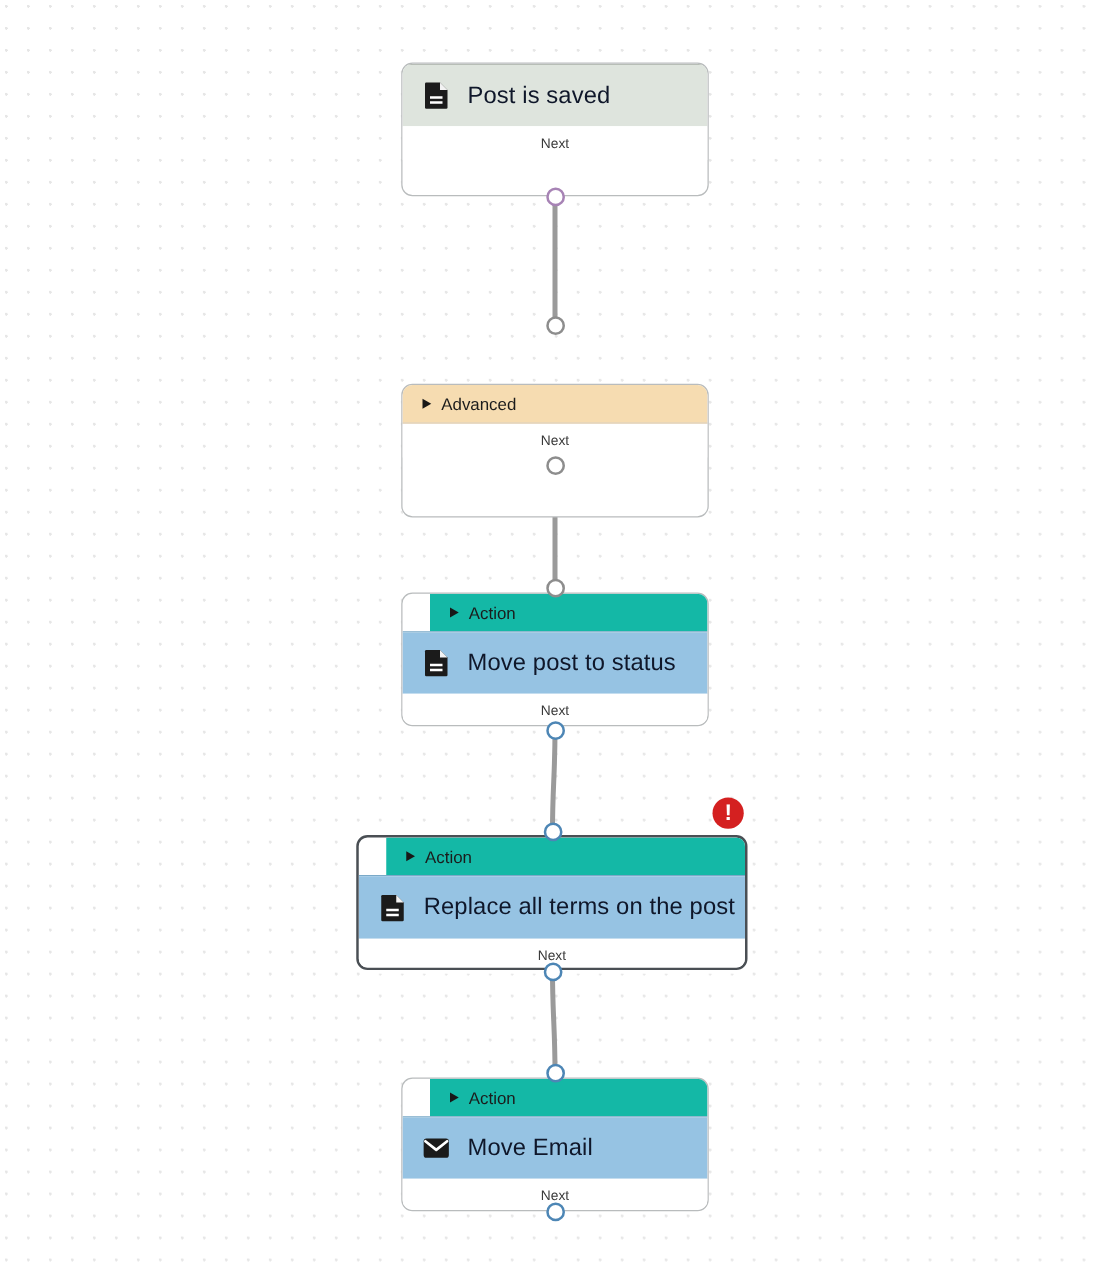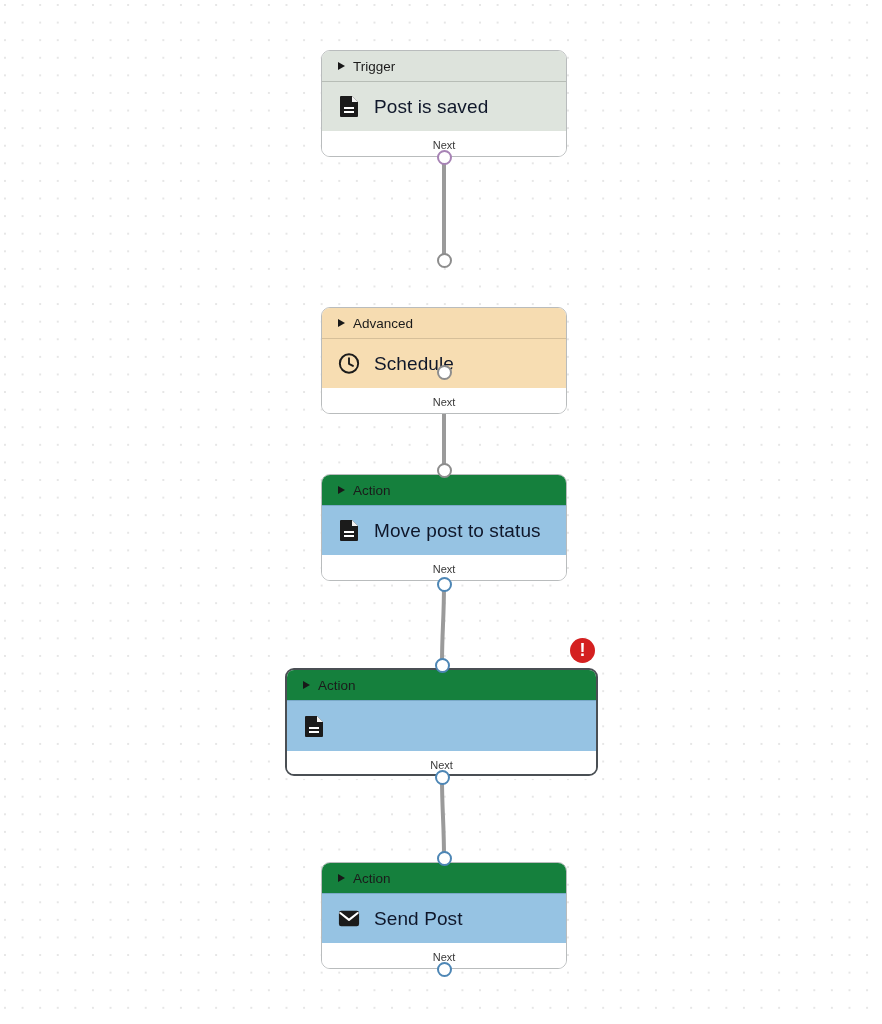--- a/index.html
+++ b/index.html
@@ -114,21 +114,21 @@
 
   
   .theme-trigger .node-header { background: #dde3dc; }
   .theme-trigger .node-body   { background: #dee4dd; }
   .theme-trigger .node-divider{ background: #b7bdb6; }
 
   .theme-advanced .node-header { background: #f6dcb1; }
   .theme-advanced .node-body   { background: #f7ddb2; }
   .theme-advanced .node-divider{ background: #d6bf99; }
 
-  .theme-action .node-header { background: #15803d; }
+  .theme-action .node-header { background: #14b8a6; margin-left: 22px; }
   .theme-action .node-body   { background: #96c3e3; text-align: center; }
   .theme-action .node-divider{ background: #7aa9c8; }
 
   
   .port {
     position: absolute;
     width: 15px;
     height: 15px;
     box-sizing: border-box;
     border-radius: 50%;
@@ -168,24 +168,20 @@
 
   <svg id="edges" viewBox="0 0 882 1024" width="882" height="1024">
       <path d="M 444 157 L 444 260" fill="none" stroke="#9a9a9a" stroke-width="4" stroke-linecap="round"></path>
       <path d="M 444 372 L 444 470" fill="none" stroke="#9a9a9a" stroke-width="4" stroke-linecap="round"></path>
       <path d="M 444 584 C 444 620, 442 630, 442 665" fill="none" stroke="#9a9a9a" stroke-width="4" stroke-linecap="round"></path>
       <path d="M 442 777 C 442 812, 444 822, 444 858" fill="none" stroke="#9a9a9a" stroke-width="4" stroke-linecap="round"></path>
     </svg>
 
   <div id="nodes-layer">
       <div class="node theme-trigger" style="left: 321px; top: 50px; width: 246px; height: 107px;">
-        <div class="node-header">
-          <span class="tri"></span>
-          <span>Trigger</span>
-        </div>
         <div class="node-divider"></div>
         <div class="node-body" style="height:49px">
           <span class="node-icon">
             <svg width="21" height="23" viewBox="0 0 21 23" aria-hidden="true">
               <path d="M2 1 H13 L19 7 V21 A1 1 0 0 1 18 22 H2 A1 1 0 0 1 1 21 V2 A1 1 0 0 1 2 1 Z" fill="#1b1b1b"></path>
               <path d="M13 1 L19 7 H13 Z" fill="#ffffff" opacity="0.95"></path>
               <rect x="5" y="12" width="10" height="2" fill="#ffffff"></rect>
               <rect x="5" y="16" width="10" height="2" fill="#ffffff"></rect>
             </svg>
           </span>
@@ -194,29 +190,20 @@
         <div class="node-footer" style="height:27px">
           <span>Next</span>
         </div>
       </div>
       <div class="node theme-advanced" style="left: 321px; top: 262px; width: 246px; height: 107px; margin-top: 45px;">
         <div class="node-header">
           <span class="tri"></span>
           <span>Advanced</span>
         </div>
         <div class="node-divider"></div>
-        <div class="node-body" style="height:49px">
-          <span class="node-icon">
-            <svg width="23" height="23" viewBox="0 0 24 24" aria-hidden="true">
-              <circle cx="12" cy="12" r="10" fill="none" stroke="#1b1b1b" stroke-width="2.1"></circle>
-              <path d="M12 6.2 V12.4 L16.3 14.6" fill="none" stroke="#1b1b1b" stroke-width="2.1" stroke-linecap="round" stroke-linejoin="round"></path>
-            </svg>
-          </span>
-          <span class="node-title">Schedule</span>
-        </div>
         <div class="node-footer" style="height:27px">
           <span>Next</span>
         </div>
       </div>
       <div class="node theme-action" style="left: 321px; top: 474px; width: 246px; height: 107px;">
         <div class="node-header">
           <span class="tri"></span>
           <span>Action</span>
         </div>
         <div class="node-divider"></div>
@@ -243,39 +230,40 @@
         <div class="node-divider"></div>
         <div class="node-body" style="height:50px">
           <span class="node-icon">
             <svg width="21" height="23" viewBox="0 0 21 23" aria-hidden="true">
               <path d="M2 1 H13 L19 7 V21 A1 1 0 0 1 18 22 H2 A1 1 0 0 1 1 21 V2 A1 1 0 0 1 2 1 Z" fill="#1b1b1b"></path>
               <path d="M13 1 L19 7 H13 Z" fill="#ffffff" opacity="0.95"></path>
               <rect x="5" y="12" width="10" height="2" fill="#ffffff"></rect>
               <rect x="5" y="16" width="10" height="2" fill="#ffffff"></rect>
             </svg>
           </span>
+          <span class="node-title">Replace all terms on the post</span>
         </div>
         <div class="node-footer" style="height:27px">
           <span>Next</span>
         </div>
       </div>
       <div class="node theme-action" style="left: 321px; top: 862px; width: 246px; height: 107px;">
         <div class="node-header">
           <span class="tri"></span>
           <span>Action</span>
         </div>
         <div class="node-divider"></div>
         <div class="node-body" style="height:49px">
           <span class="node-icon">
             <svg width="23" height="19" viewBox="0 0 24 20" aria-hidden="true">
               <rect x="1" y="1.5" width="22" height="17" rx="2.5" fill="#1b1b1b"></rect>
               <path d="M2.5 4 L12 11.5 L21.5 4" fill="none" stroke="#ffffff" stroke-width="2.3" stroke-linecap="round" stroke-linejoin="round"></path>
             </svg>
           </span>
-          <span class="node-title">Send Post</span>
+          <span class="node-title">Move Email</span>
         </div>
         <div class="node-footer" style="height:27px">
           <span>Next</span>
         </div>
       </div>
     </div>
   <div id="ports-layer">
       <div class="port port-purple" style="left: 436.5px; top: 149.5px;"></div>
       <div class="port port-gray" style="left: 436.5px; top: 252.5px;"></div>
       <div class="port port-gray" style="left: 436.5px; top: 364.5px;"></div>

